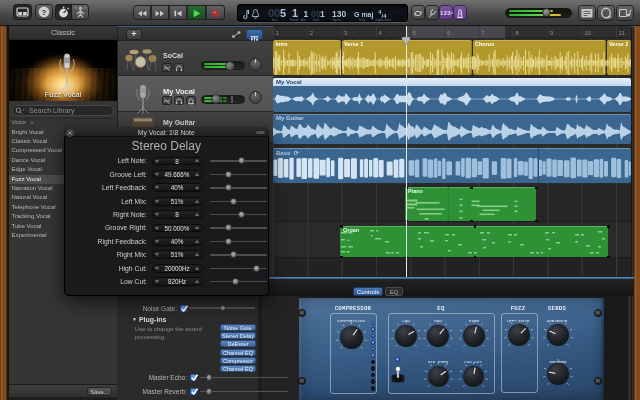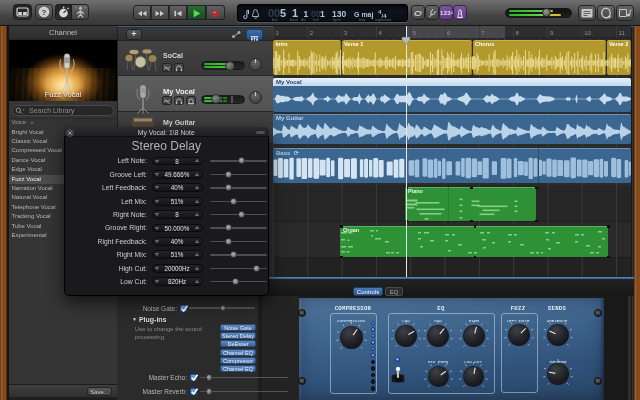--- a/index.html
+++ b/index.html
@@ -98,21 +98,21 @@
 <div class="abs" style="left:597px;top:5px;width:18px;height:16px;background:linear-gradient(#646466,#434345);border:1px solid #222;border-radius:3.5px;"><svg width="100%" height="100%" viewBox="0 0 16 14">
         <ellipse cx="8" cy="7" rx="4.2" ry="4.8" fill="none" stroke="#c8c8c8" stroke-width="1.4"></ellipse>
         <path d="M8 11.8 q4 0 4.6 -2" stroke="#c8c8c8" stroke-width="1.4" fill="none"></path>
       </svg></div>
 <div class="abs" style="left:616px;top:5px;width:18px;height:16px;background:linear-gradient(#646466,#434345);border:1px solid #222;border-radius:3.5px;"><svg width="100%" height="100%" viewBox="0 0 16 14">
         <rect x="2.5" y="3.5" width="7" height="7" rx="0.8" fill="none" stroke="#c8c8c8" stroke-width="1.1"></rect>
         <circle cx="11.5" cy="9" r="1.6" fill="#c8c8c8"></circle>
         <path d="M13 9 V4.5 l1.5 -0.4" stroke="#c8c8c8" stroke-width="1" fill="none"></path>
       </svg></div>
 <div class="abs" style="left:9px;top:26px;width:108px;height:374px;background:#353535;"></div>
-<div class="abs" style="left:9px;top:26px;width:108px;height:14px;background:linear-gradient(#383838,#2d2d2d);border-bottom:1px solid #242424;color:#bdbdbd;font-size:7.5px;text-align:center;line-height:14px;">Channel</div>
+<div class="abs" style="left:9px;top:26px;width:108px;height:14px;background:linear-gradient(#383838,#2d2d2d);border-bottom:1px solid #242424;color:#bdbdbd;font-size:7.5px;text-align:center;line-height:14px;">Classic</div>
 <div class="abs" style="left:9px;top:40px;width:108px;height:61px;background:#000;overflow:hidden;">
 <div class="abs" style="left:0;top:28px;width:108px;height:33px;background:repeating-linear-gradient(93deg,#1c1103 0,#33220a 3px,#190f03 6px);"></div>
 <div class="abs" style="left:0;top:0;width:108px;height:61px;background:radial-gradient(ellipse 50px 36px at 54px 42px,rgba(255,205,105,1),rgba(235,160,60,0.85) 35%,rgba(150,90,25,0.5) 60%,rgba(40,22,6,0.15) 78%,rgba(0,0,0,0) 88%);"></div>
 <div class="abs" style="left:0;top:0;width:108px;height:61px;background:radial-gradient(ellipse 22px 14px at 54px 46px,rgba(255,235,180,0.9),rgba(255,215,130,0.4) 60%,rgba(0,0,0,0) 100%);"></div>
 <div class="abs" style="left:0;top:0;width:108px;height:61px;background:radial-gradient(ellipse 62px 46px at 54px 44px,rgba(0,0,0,0) 55%,rgba(0,0,0,0.55) 78%,rgba(0,0,0,0.92) 95%);"></div>
 <svg class="abs" style="left:45px;top:12px;" width="26" height="46" viewBox="0 0 28 50">
 <rect x="11" y="2" width="6" height="16" rx="2.6" fill="#cfcfcf" stroke="#888" stroke-width="0.5"></rect>
 <rect x="11" y="6" width="6" height="6" fill="#9a9a9a"></rect>
 <path d="M7 8 q-2.5 8 3 14 M21 8 q2.5 8 -3 14" stroke="#bbb" stroke-width="1" fill="none"></path>
 <rect x="13.2" y="18" width="1.6" height="16" fill="#b5b5b5"></rect>

